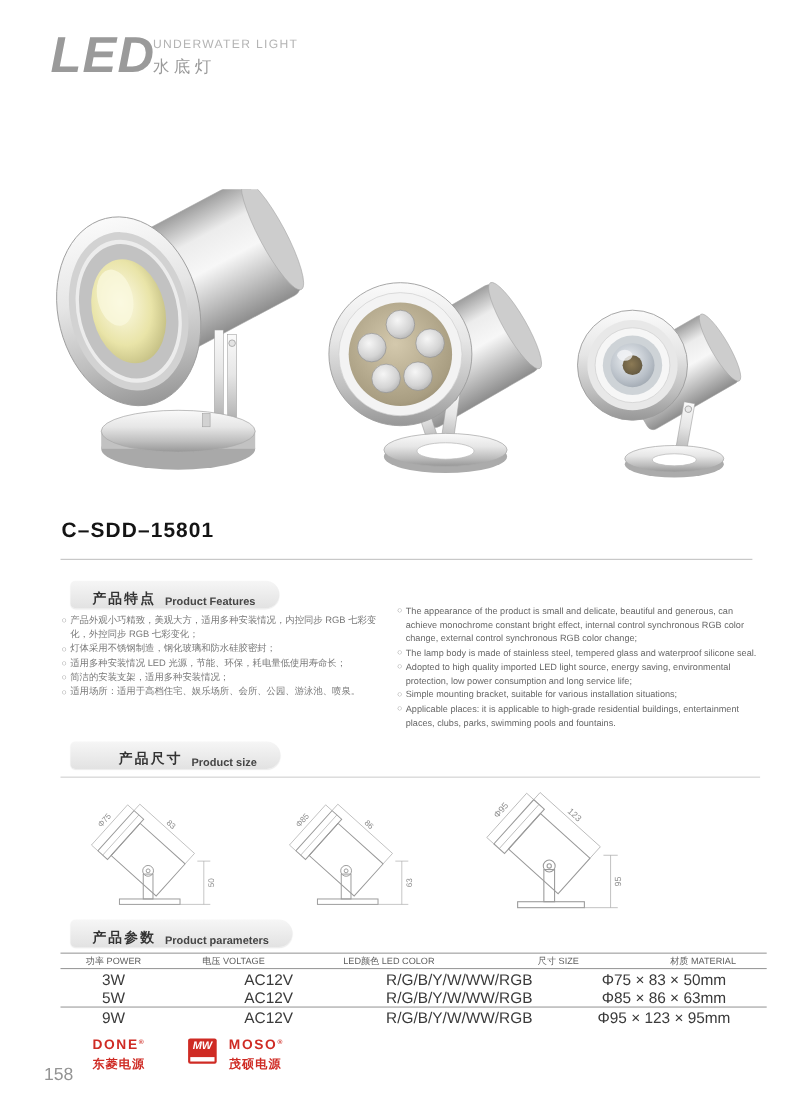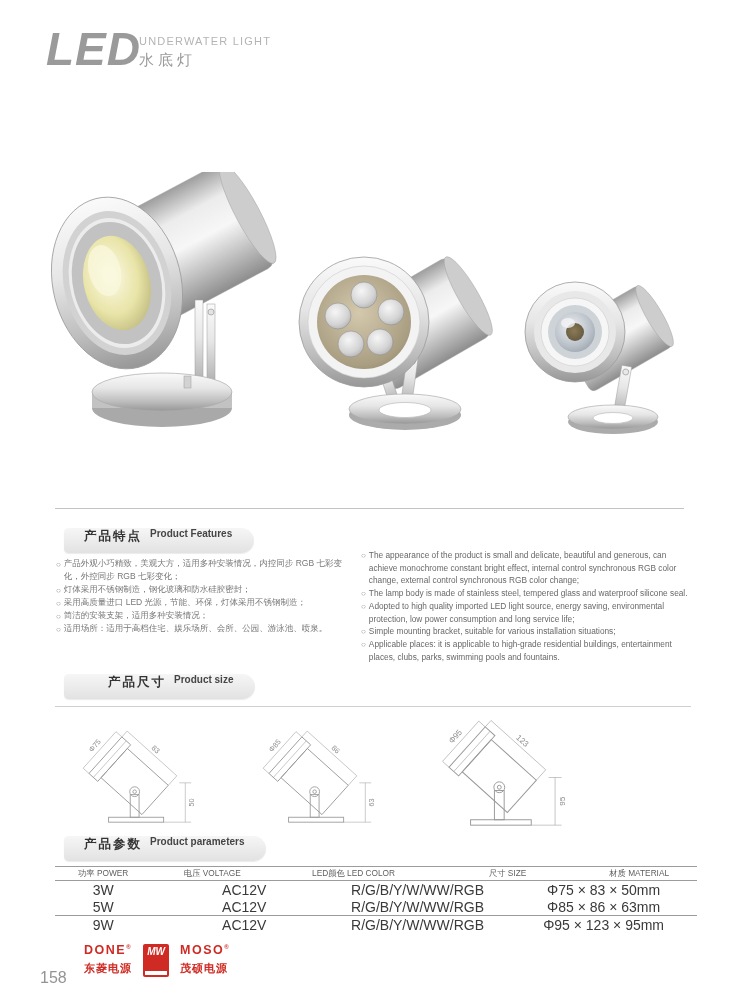--- a/index.html
+++ b/index.html
@@ -19,21 +19,21 @@
 
   
   .model{position:absolute;left:56px;top:472px;font-size:19px;font-weight:bold;
          color:#141414;letter-spacing:1px;}
   .rule{position:absolute;height:1px;background:#c3c3c3;}
   .rule-model{left:55px;right:52px;top:508px;}
   .rule-size{left:55px;right:45px;top:706px;background:#cfcfcf;}
 
   
   .section-pill{position:absolute;left:64px;height:25px;display:inline-flex;
-                align-items:flex-start;gap:8px;padding:0 22px 0 20px;
+                align-items:flex-end;gap:8px;padding:0 22px 0 20px;
                 background:linear-gradient(180deg,#f6f6f6,#e2e2e2);
                 border-radius:5px 14px 14px 5px;box-shadow:0 1px 1px rgba(0,0,0,.08);}
   .pill-cn{font-size:12.5px;font-weight:bold;color:#333;letter-spacing:2px;}
   .pill-en{font-size:10px;font-weight:bold;color:#454545;}
   .pill-features{top:528px;}
   .pill-size{top:674px;padding-left:44px;}
   .pill-params{top:836px;}
 
   
   .feat{position:absolute;margin:0;padding:0;list-style:none;}
@@ -59,22 +59,22 @@
   .t-r{height:17px;font-size:14px;color:#3a3a3a;gap:32px;}
   .t-mid{border-bottom:1px solid #9c9c9c;}
 
   
   .page-num{position:absolute;left:40px;top:969px;font-size:16px;color:#949494;}
   .logos{position:absolute;left:84px;top:944px;display:flex;gap:11px;align-items:flex-start;}
   .logo-done,.logo-moso{color:#cf2b24;line-height:1;}
   .logo-name{font-size:12.5px;font-weight:bold;letter-spacing:1.5px;}
   .logo-name sup{font-size:6px;}
   .logo-sub{font-size:11px;font-weight:bold;letter-spacing:1px;margin-top:6px;}
-  .logo-mw{width:26px;height:33px;background:#cf2b24;border-radius:2px;position:relative;
-           display:flex;justify-content:center;}
+  .logo-mw{width:26px;height:23px;background:#cf2b24;border-radius:2px;position:relative;
+           display:flex;justify-content:center;margin-left:28px;}
   .mw-mark{color:#fff;font-weight:bold;font-style:italic;font-size:10px;margin-top:2px;}
   .mw-strip{position:absolute;left:2px;right:2px;bottom:2px;height:4px;background:#fff;}
 </style>
 </head>
 <body>
 
 <div id="page">
 
   <div class="brand-led">LED</div>
   <div class="brand-sub">
@@ -232,39 +232,40 @@
         <circle cx="62" cy="62" r="41" fill="#e8e8e8"></circle>
         <circle cx="62" cy="62" r="34" fill="#f6f6f6" stroke="#cccccc" stroke-width="0.6"></circle>
         <circle cx="62" cy="62" r="27" fill="#ced3d7"></circle>
         <circle cx="62" cy="62" r="20" fill="url(#cl)"></circle>
         <circle cx="62" cy="62" r="9" fill="url(#cc)"></circle>
         <ellipse cx="55" cy="53" rx="7" ry="5" fill="#f2f4f6" opacity="0.8"></ellipse>
       </g>
     </svg>
   </div>
 
+  <div class="model">C–SDD–15801</div>
   <div class="rule rule-model"></div>
 
   <div class="section-pill pill-features">
     <span class="pill-cn">产品特点</span>
     <span class="pill-en">Product Features</span>
   </div>
 
   <ul class="feat feat-cn">
     <li>
         <span class="blt">○</span>
         <span>产品外观小巧精致，美观大方，适用多种安装情况，内控同步 RGB 七彩变化，外控同步 RGB 七彩变化；</span>
       </li>
     <li>
         <span class="blt">○</span>
         <span>灯体采用不锈钢制造，钢化玻璃和防水硅胶密封；</span>
       </li>
     <li>
         <span class="blt">○</span>
-        <span>采用高质量进口 LED 光源，节能、环保，灯体采用不锈钢制造；</span>
+        <span>适用多种安装情况 LED 光源，节能、环保，耗电量低使用寿命长；</span>
       </li>
     <li>
         <span class="blt">○</span>
         <span>简洁的安装支架，适用多种安装情况；</span>
       </li>
     <li>
         <span class="blt">○</span>
         <span>适用场所：适用于高档住宅、娱乐场所、会所、公园、游泳池、喷泉。</span>
       </li>
   </ul>

